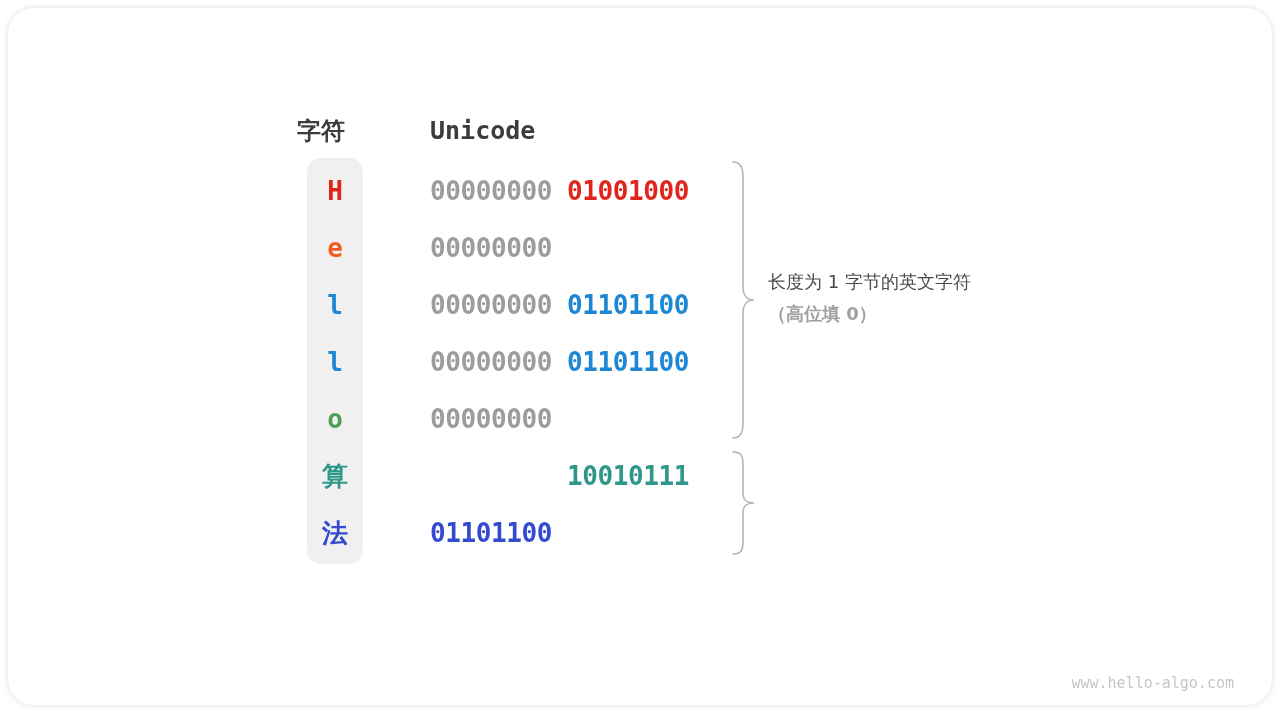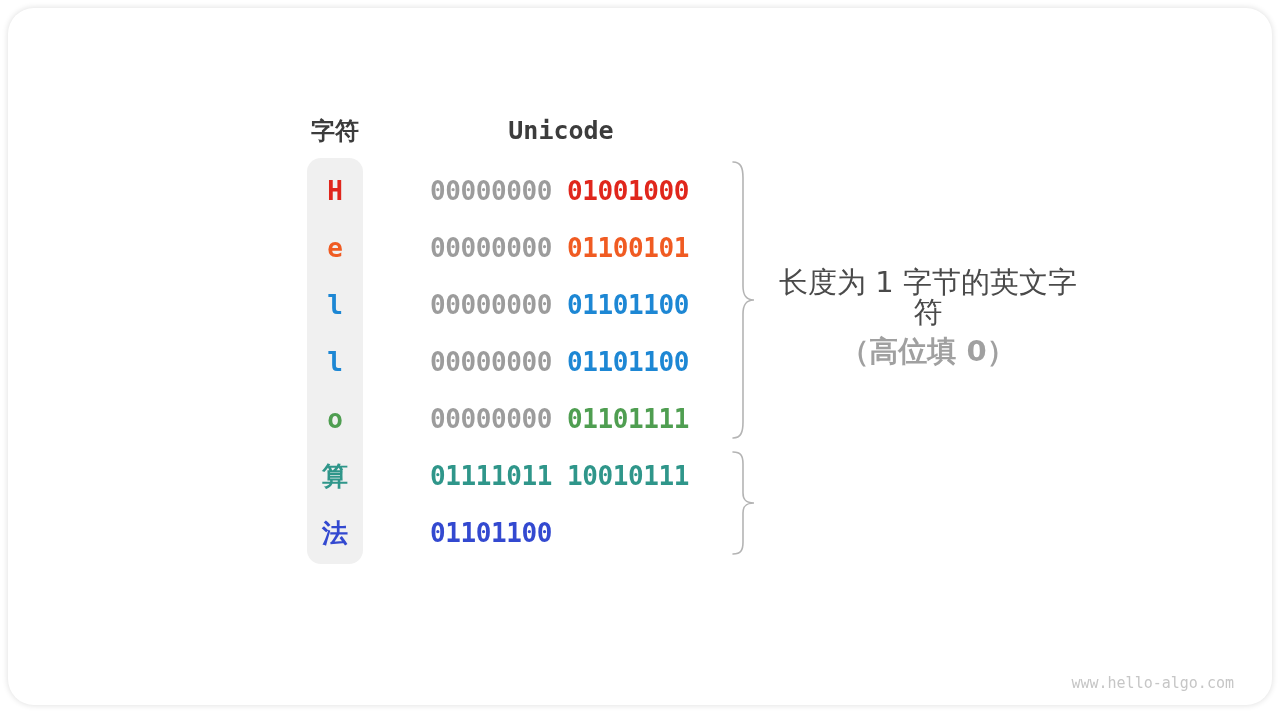--- a/index.html
+++ b/index.html
@@ -14,21 +14,21 @@
     position:absolute;
     left:8px;top:8px;width:1264px;height:697px;
     background:#ffffff;
     border-radius:26px;
     box-shadow:0 0 6px rgba(0,0,0,0.14);
   }
   .col-header{
     position:absolute;
     top:114px;height:34px;line-height:34px;
     font-weight:bold;color:#3c3c3c;
-    text-align:center;
+    text-align:left;
   }
   .char-header{left:297px;width:76px;font-size:24px;}
   .unicode-header{
     left:430px;width:262px;font-size:25px;
     font-family:"DejaVu Sans Mono","Liberation Mono",monospace;
   }
   .char-col-bg{
     position:absolute;
     left:307px;top:158px;width:56px;height:406px;
     background:#f0f0f0;border-radius:14px;
@@ -54,27 +54,27 @@
   }
   .row .b1{left:430px;}
   .row .b2{left:567px;text-align:center;}
   .brace{position:absolute;}
   .brace path{
     fill:none;stroke:#b4b4b4;stroke-width:1.6;
     stroke-linecap:round;
   }
   .group-label{
     position:absolute;
-    width:320px;text-align:center;
-    color:#4a4a4a;font-size:29px;line-height:30px;
+    width:320px;text-align:left;
+    color:#4a4a4a;font-size:18px;line-height:30px;
   }
   .group-label-1{left:768px;top:267px;}
   .group-label-2{left:760px;top:485px;}
   .group-sub{
-    margin-top:9px;
+    margin-top:2px;
     color:#a0a0a0;font-weight:bold;
   }
   .watermark{
     position:absolute;
     right:46px;bottom:28px;
     font-family:"DejaVu Sans Mono","Liberation Mono",monospace;
     font-size:15px;color:#c6c6c6;
   }
 </style>
 </head>
@@ -91,44 +91,41 @@
   <div class="rows" id="rows">
     <div class="row">
       <span class="char" style="color: rgb(224, 38, 28);">H</span>
       <span class="bin b1" style="color: rgb(156, 156, 156);">00000000</span>
       <span class="bin b2" style="color: rgb(224, 38, 28);">01001000</span>
     </div>
 
     <div class="row">
       <span class="char" style="color: rgb(240, 91, 34);">e</span>
       <span class="bin b1" style="color: rgb(156, 156, 156);">00000000</span>
-      <span class="bin b2" style="color: rgb(240, 91, 34);">01100101</span>
     </div>
 
     <div class="row">
       <span class="char" style="color: rgb(29, 135, 212);">l</span>
       <span class="bin b1" style="color: rgb(156, 156, 156);">00000000</span>
       <span class="bin b2" style="color: rgb(29, 135, 212);">01101100</span>
     </div>
 
     <div class="row">
       <span class="char" style="color: rgb(29, 135, 212);">l</span>
       <span class="bin b1" style="color: rgb(156, 156, 156);">00000000</span>
       <span class="bin b2" style="color: rgb(29, 135, 212);">01101100</span>
     </div>
 
     <div class="row">
       <span class="char" style="color: rgb(79, 158, 81);">o</span>
       <span class="bin b1" style="color: rgb(156, 156, 156);">00000000</span>
-      <span class="bin b2" style="color: rgb(79, 158, 81);">01101111</span>
     </div>
 
     <div class="row">
       <span class="char" style="color: rgb(47, 150, 138);">算</span>
-      <span class="bin b1" style="color: rgb(47, 150, 138);">01111011</span>
       <span class="bin b2" style="color: rgb(47, 150, 138);">10010111</span>
     </div>
 
     <div class="row">
       <span class="char" style="color: rgb(51, 73, 208);">法</span>
       <span class="bin b1" style="color: rgb(51, 73, 208);">01101100</span>
     </div>
   </div>
 
   <svg class="brace" style="left:727px;top:160px;" width="30" height="280" viewBox="0 0 30 280">

